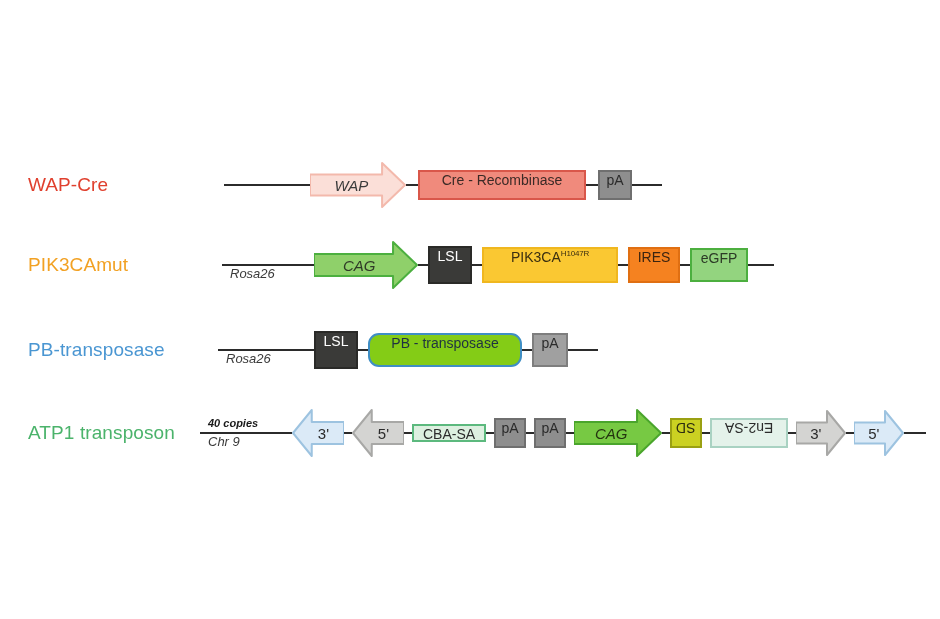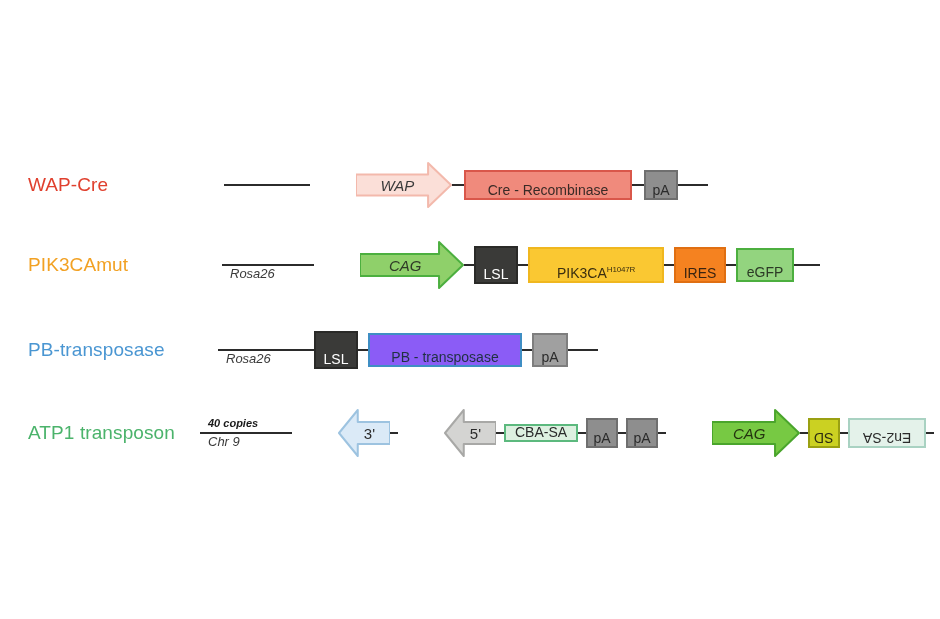--- a/index.html
+++ b/index.html
@@ -82,39 +82,38 @@
     color: #1a1a1a;
     white-space: nowrap;
   }
 
   
   .box {
     flex: none;
     height: 30px;
     box-sizing: border-box;
     display: flex;
-    align-items: flex-end;
+    align-items: flex-start;
     justify-content: center;
     font-size: 14px;
     white-space: nowrap;
     border-style: solid;
     border-width: 2px;
     position: relative;
   }
 
   
   .arrow {
     flex: none;
     position: relative;
     display: flex;
     align-items: center;
     justify-content: center;
     font-size: 15px;
     white-space: nowrap;
-    margin-left: 46px;
   }
   .arrow .arrow-body {
     position: absolute;
     left: 0; top: 0;
     width: 100%; height: 100%;
   }
   .arrow .arrow-text {
     position: relative;
     z-index: 2;
     pointer-events: none;
@@ -189,21 +188,21 @@
       <div class="row-label" style="color: rgb(74, 150, 210);">PB-transposase</div>
       <div class="track" style="left: 218px;">
         <div class="locus" style="width: 96px; height: 40px;">
           <div class="line" style="background: rgb(43, 43, 43);"></div>
           <div class="locus-top">Rosa26</div>
         </div>
         <div class="box" style="width: 44px; height: 38px; background: rgb(58, 58, 56); border-color: rgb(42, 42, 40); color: rgb(255, 255, 255);">
           <span>LSL</span>
         </div>
         <div class="line" style="width: 10px; background: rgb(43, 43, 43);"></div>
-        <div class="box" style="width: 154px; height: 34px; background: #8b5cf6; border-color: rgb(63, 142, 196); color: rgb(31, 49, 66);">
+        <div class="box" style="width: 154px; height: 34px; background: #84cc16; border-color: rgb(63, 142, 196); color: rgb(31, 49, 66); border-radius: 11px;">
           <span>PB - transposase</span>
         </div>
         <div class="line" style="width: 10px; background: rgb(43, 43, 43);"></div>
         <div class="box" style="width: 36px; height: 34px; background: rgb(160, 160, 160); border-color: rgb(126, 126, 126); color: rgb(43, 43, 43);">
           <span>pA</span>
         </div>
         <div class="line" style="width: 30px; background: rgb(43, 43, 43);"></div>
       </div>
     </div>
     <div class="row" style="top: 398px;">

